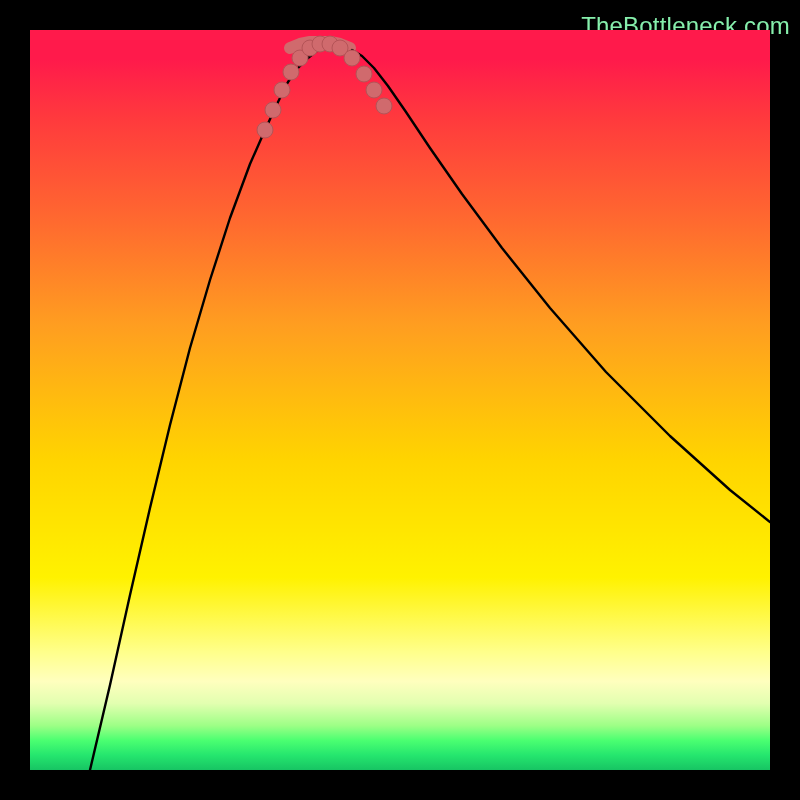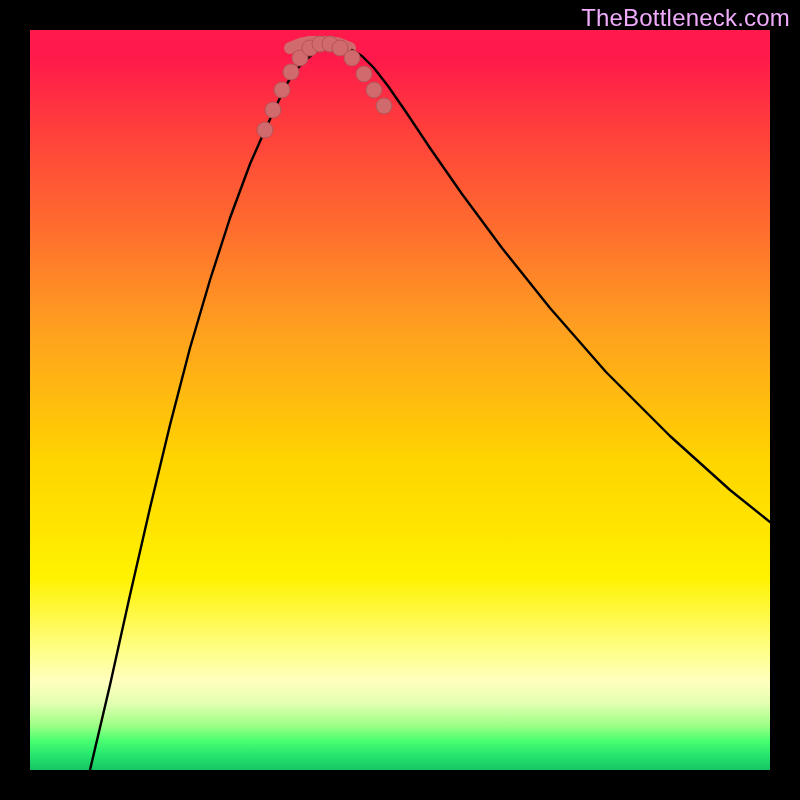--- a/index.html
+++ b/index.html
@@ -43,25 +43,25 @@
   }
   svg.curves {
     position: absolute;
     left: 0;
     top: 0;
     width: 740px;
     height: 740px;
   }
   .watermark {
     position: absolute;
-    top: 4px;
+    top: 12px;
     right: 10px;
     font-family: Arial, Helvetica, sans-serif;
     font-size: 24px;
-    color: #f0abfc;
+    color: #86efac;
     letter-spacing: 0.2px;
     user-select: none;
   }
 </style>
 </head>
 <body>
 
 <div class="frame">
   <div class="watermark">TheBottleneck.com</div>
   <div class="plot">

